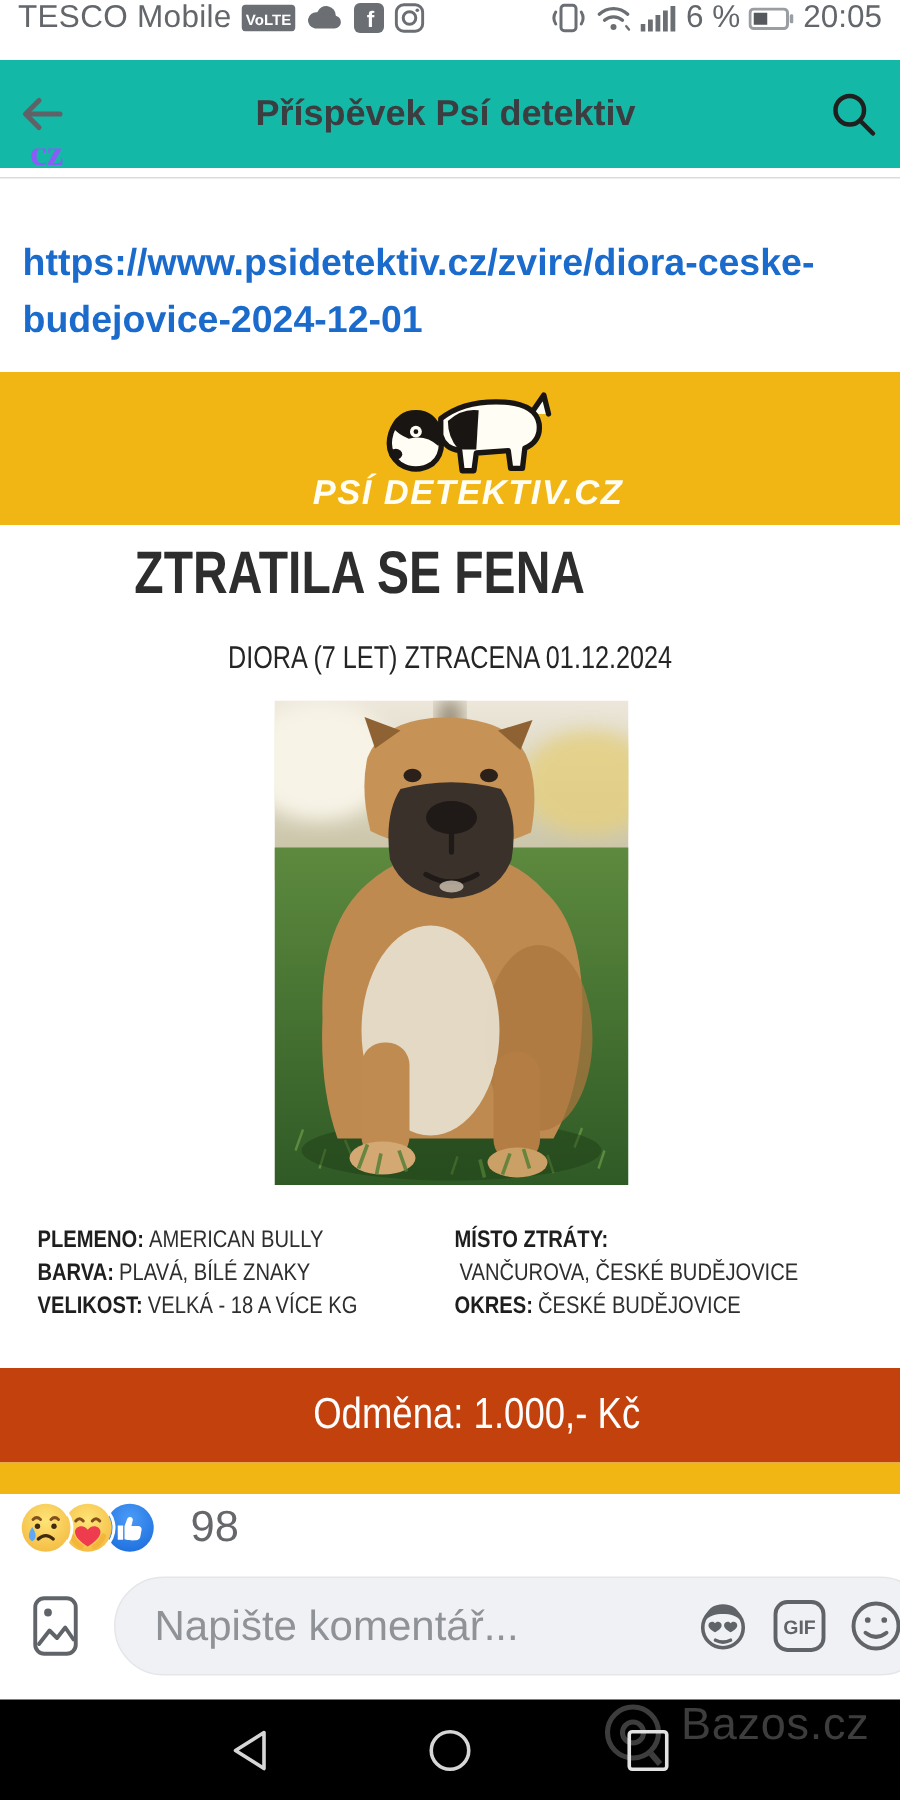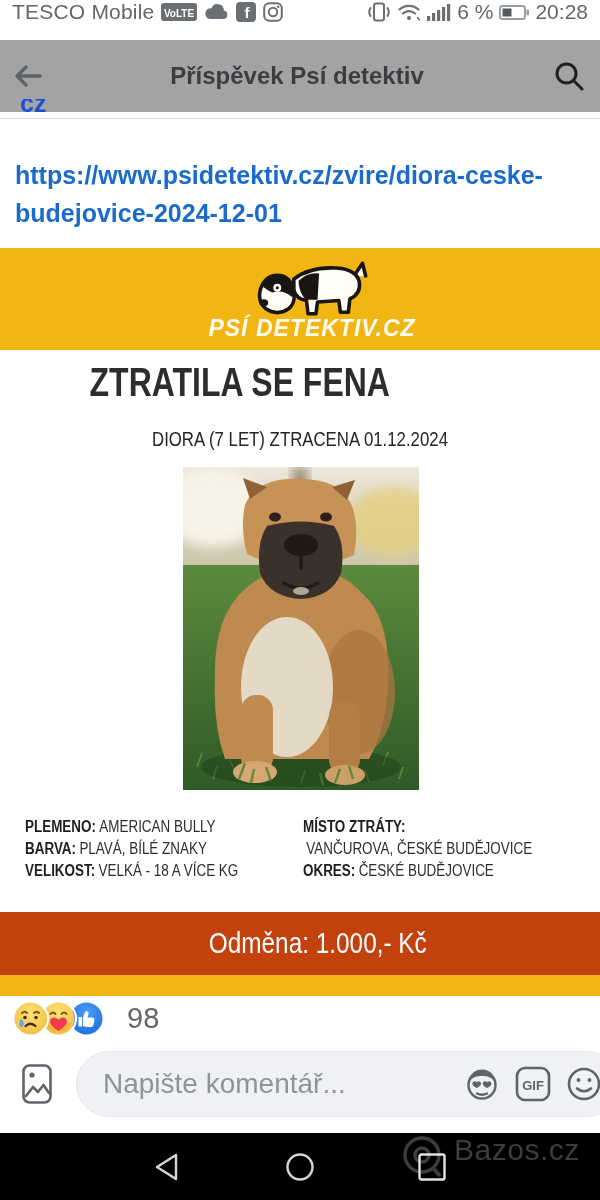--- a/index.html
+++ b/index.html
@@ -1,33 +1,33 @@
 <!DOCTYPE html>
 <html><head>
 <meta charset="utf-8">
 <style>
   html,body{margin:0;padding:0;background:#777;}
   .screen{position:relative;width:600px;height:1200px;background:#ffffff;overflow:hidden;
           font-family:"Liberation Sans",sans-serif;margin:0 auto;}
   
   .statusbar{position:absolute;top:0;left:0;width:600px;height:40px;display:flex;
-             align-items:flex-end;justify-content:space-between;padding:16px 12px;box-sizing:border-box;
+             align-items:flex-start;justify-content:space-between;padding:0 12px;box-sizing:border-box;
              color:#63676b;font-size:21px;gap:40px;}
   .sb-left,.sb-right{display:flex;align-items:center;gap:7px;}
   .sb-right{gap:6px;}
   .carrier{letter-spacing:.2px;}
   .sb-num{font-size:21px;color:#63676b;}
   
   .appbar{position:absolute;top:40px;left:0;width:600px;height:72px;display:flex;align-items:center;
-          background:#a3a3a3;}
+          background:#14b8a6;}
   .back-btn{width:56px;display:flex;justify-content:center;align-items:center;cursor:pointer;}
   .appbar-title{flex:1;text-align:center;font-size:24px;font-weight:bold;color:#3b3d40;}
   .search-btn{width:62px;display:flex;justify-content:center;align-items:center;cursor:pointer;}
   .cz-clip{position:absolute;top:99px;left:20px;height:18px;overflow:hidden;}
-  .cz-clip span{display:block;font-size:25px;font-weight:bold;color:#1d4ed8;margin-top:-10px;}
+  .cz-clip span{display:block;font-size:25px;font-weight:bold;color:#8b5cf6;margin-top:-10px;font-family:Liberation Serif, serif;}
   .appbar-divider{position:absolute;top:118px;left:0;width:600px;height:1px;background:#d9dbde;}
   
   .post-link{position:absolute;top:156px;left:15px;width:528px;font-size:25px;font-weight:bold;
              color:#1a6bcb;line-height:38px;overflow-wrap:break-word;cursor:pointer;}
   
   .banner{position:absolute;top:248px;left:0;width:600px;height:102px;background:#f2b614;
           display:flex;flex-direction:column;align-items:center;justify-content:center;padding-left:12px;}
   .brand-text{font-size:23px;font-weight:bold;font-style:italic;color:#fffdf4;letter-spacing:1px;margin-top:-2px;}
   .headline{position:absolute;top:360px;left:0;width:480px;text-align:center;}
   .headline span{display:inline-block;font-size:40px;font-weight:bold;color:#2d2d2d;transform:scaleX(.8);}
@@ -128,21 +128,21 @@
           </svg>
       </span>
       <span class="sb-num">6 %</span>
       <span>
         <svg width="30" height="15" viewBox="0 0 30 15" fill="none">
             <rect x="1" y="1" width="25" height="13" rx="2.5" stroke="#9a9ea2" stroke-width="2"></rect>
             <rect x="3.5" y="3.5" width="9" height="8" fill="#55585c"></rect>
             <rect x="27.5" y="4.5" width="2.5" height="6" rx="1" fill="#9a9ea2"></rect>
           </svg>
       </span>
-      <span class="sb-num">20:28</span>
+      <span class="sb-num">20:05</span>
     </div>
   </div>
 
   <div class="appbar">
     <div class="back-btn">
       <span>
         <svg width="32" height="30" viewBox="0 0 32 30" fill="none" stroke="#5f6368" stroke-width="3.4" stroke-linecap="round" stroke-linejoin="round">
             <path d="M28 15H6"></path>
             <path d="M14 6l-9 9 9 9"></path>
           </svg>

